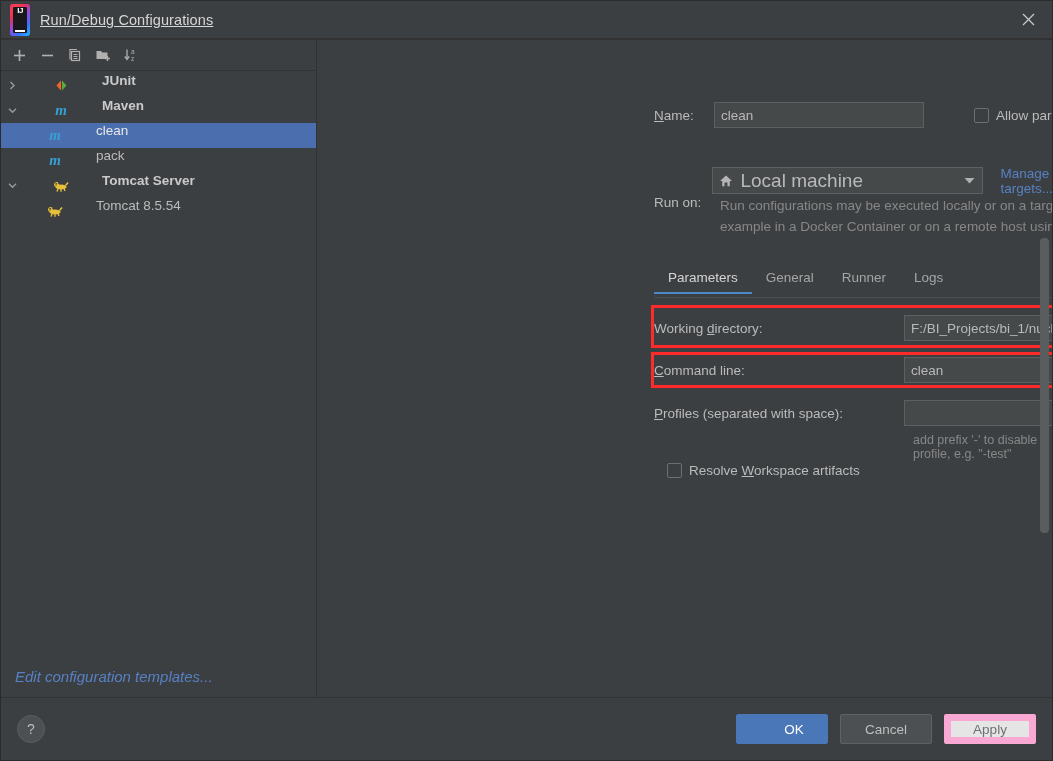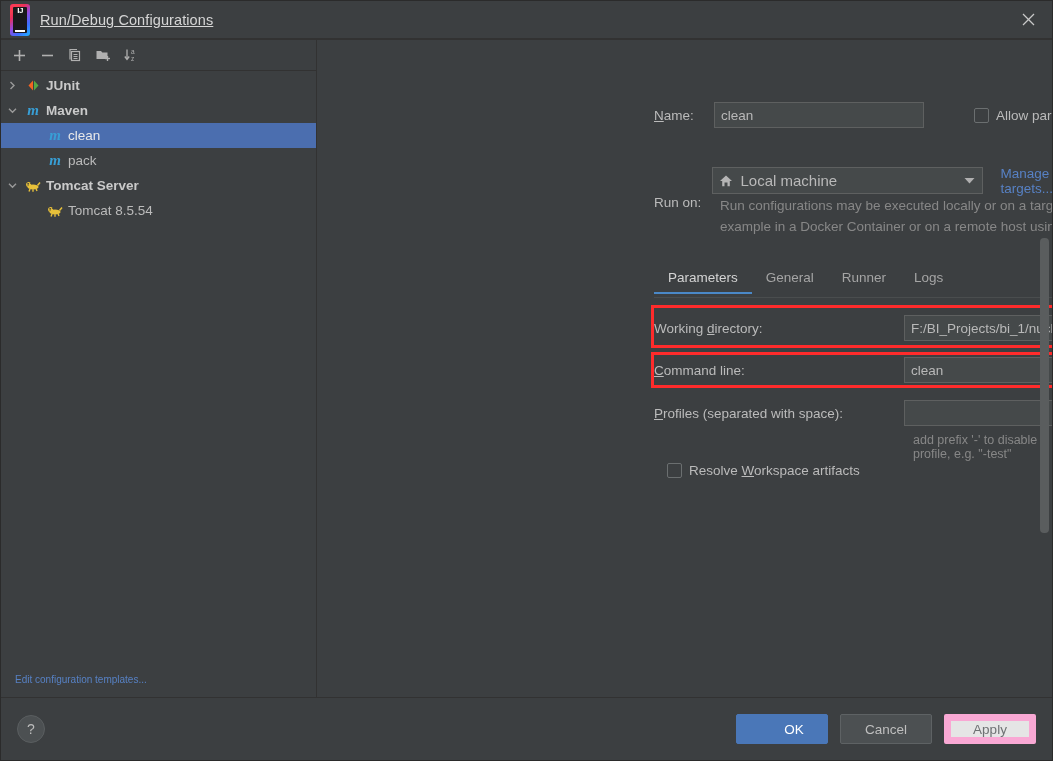--- a/index.html
+++ b/index.html
@@ -91,43 +91,44 @@
   .tb-btn {
     width: 26px; height: 24px;
     display: flex; align-items: center; justify-content: center;
     cursor: default;
   }
   .tree {
     flex: 1; overflow: hidden; padding-top: 2px;
     position: relative;
   }
   .tree-row {
-    height: 25px; display: flex; align-items: center;
+    height: 25px; display: flex; 
     cursor: default; white-space: nowrap;
     font-size: 13.5px;
+    gap: 28px;
   }
   .tree-row.selected { background: #4b6eaf; }
   .tree-row .twisty {
     width: 22px; display: flex; align-items: center; justify-content: center;
     flex: none;
   }
   .tree-row .ticon {
     width: 20px; display: flex; align-items: center; justify-content: center;
     flex: none; margin-right: 3px;
   }
   .tree-row .tlabel { color: #bbbbbb; }
   .tree-row.group .tlabel { font-weight: bold; color: #cacaca; }
   .tree-row.selected .tlabel { color: #e8e8e8; }
   .maven-m {
     color: #389fd6; font-style: italic; font-weight: bold;
     font-size: 15px; font-family: "Liberation Serif", serif;
   }
   .edit-templates {
     position: absolute; left: 14px; bottom: 12px;
-    color: #5781c4; font-size: 10px; cursor: default;
+    color: #5781c4; font-size: 15px; cursor: default; font-style: italic;
   }
 
   
   .right-panel {
     flex: 1; position: relative;
     background: #3c3f41;
     overflow: hidden;
   }
   .rp-inner { position: absolute; inset: 0; }
 
@@ -176,21 +177,21 @@
   .runon-row .field-label { width: 66px; margin-top: 44px; }
   .combo {
     width: 304px; height: 27px;
     background: #45494a;
     border: 1px solid #5e6060;
     display: flex; align-items: center;
     padding: 0 6px; box-sizing: border-box;
     cursor: default;
   }
   .combo .home-ico { margin-right: 7px; display: flex; flex: none; }
-  .combo .combo-text { flex: 1; color: #b9b9b9; font-size: 15px; }
+  .combo .combo-text { flex: 1; color: #b9b9b9; font-size: 19px; }
   .combo .caret { flex: none; }
   .manage-link {
     margin-left: 17px; color: #5781c4; font-size: 13.5px; cursor: default;
   }
 
   .hint-block {
     position: absolute; left: 403px; top: 155px;
     color: #878787; font-size: 13.5px; line-height: 21px;
     width: 520px;
   }

